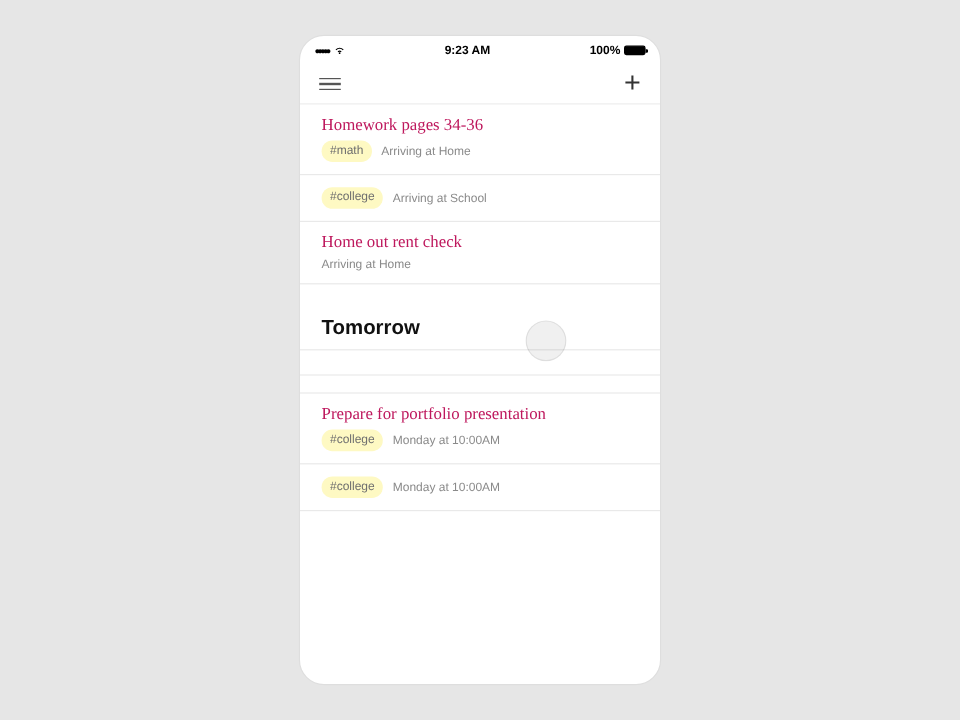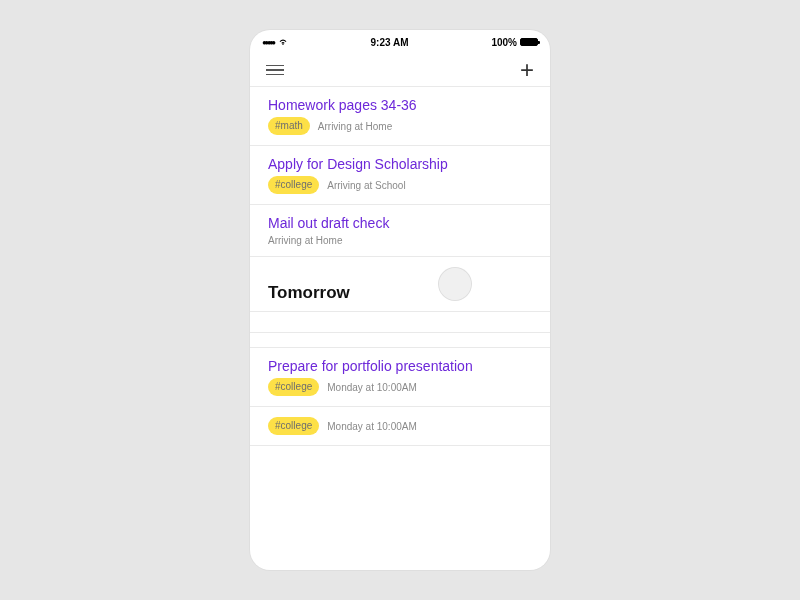--- a/index.html
+++ b/index.html
@@ -76,28 +76,29 @@
       color: #111;
       padding: 12px 18px 8px 18px;
     }
     .list { border-top: 1px solid #e9e9e9; }
     .item {
       padding: 10px 18px 10px 18px;
       border-bottom: 1px solid #e9e9e9;
     }
     .item .title {
       font-size: 14px;
-      color: #6d28d9;
+      color: #be185d;
       margin-bottom: 4px;
+      font-family: Liberation Serif, serif;
     }
     .meta { display: flex; align-items: center; gap: 8px; }
     .tag {
       font-size: 10px;
       color: #6e6e6e;
-      background: #fde047;
+      background: #fef9c3;
       padding: 2px 7px;
       border-radius: 10px;
       line-height: 1.4;
     }
     .context {
       font-size: 10px;
       color: #8a8a8a;
     }
     .touchdot {
       position: absolute;
@@ -145,28 +146,27 @@
 
     <div class="list">
       <div class="item">
         <div class="title">Homework pages 34-36</div>
         <div class="meta">
           <span class="tag">#math</span>
           <span class="context">Arriving at Home</span>
         </div>
       </div>
       <div class="item">
-        <div class="title">Apply for Design Scholarship</div>
         <div class="meta">
           <span class="tag">#college</span>
           <span class="context">Arriving at School</span>
         </div>
       </div>
       <div class="item">
-        <div class="title">Mail out draft check</div>
+        <div class="title">Home out rent check</div>
         <div class="meta">
           <span class="context">Arriving at Home</span>
         </div>
       </div>
     </div>
 
     <div class="spacer"></div>
 
     <div class="section-header">Tomorrow</div>
     <div class="list">

